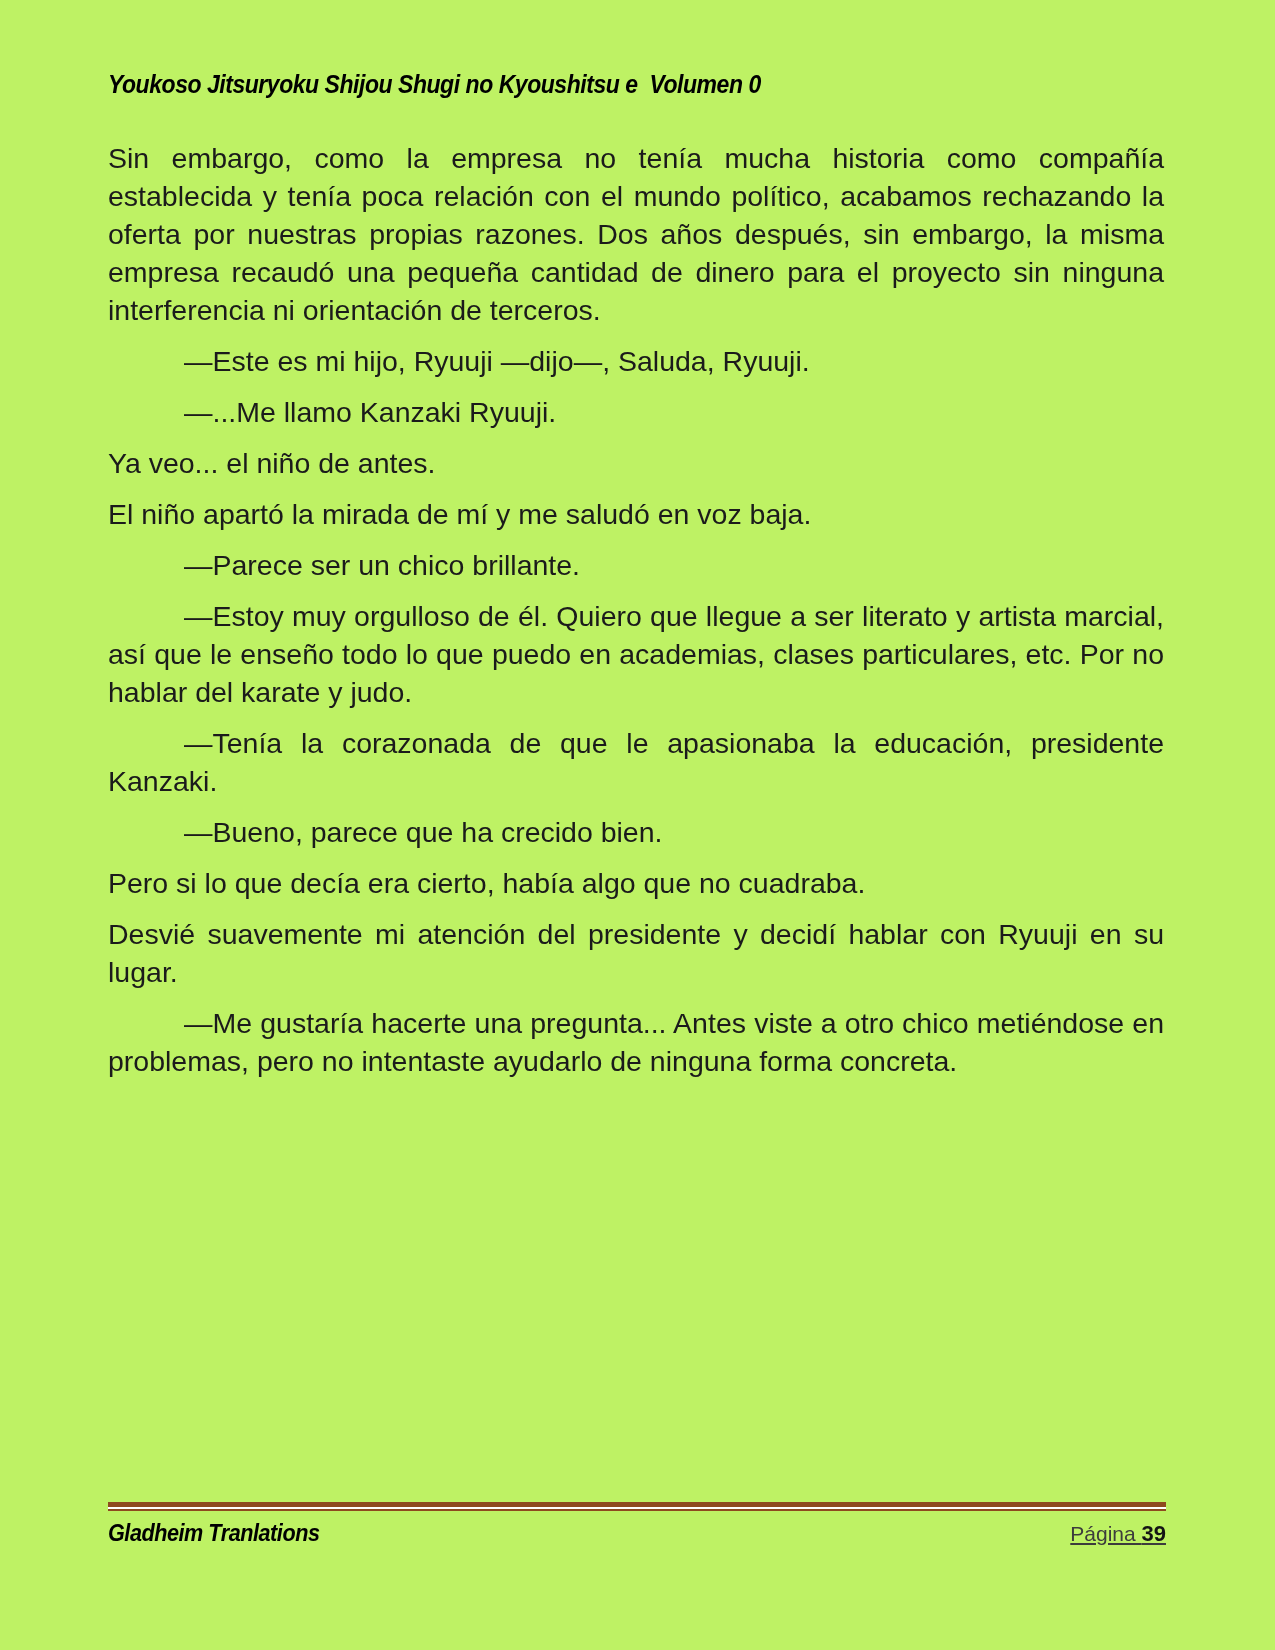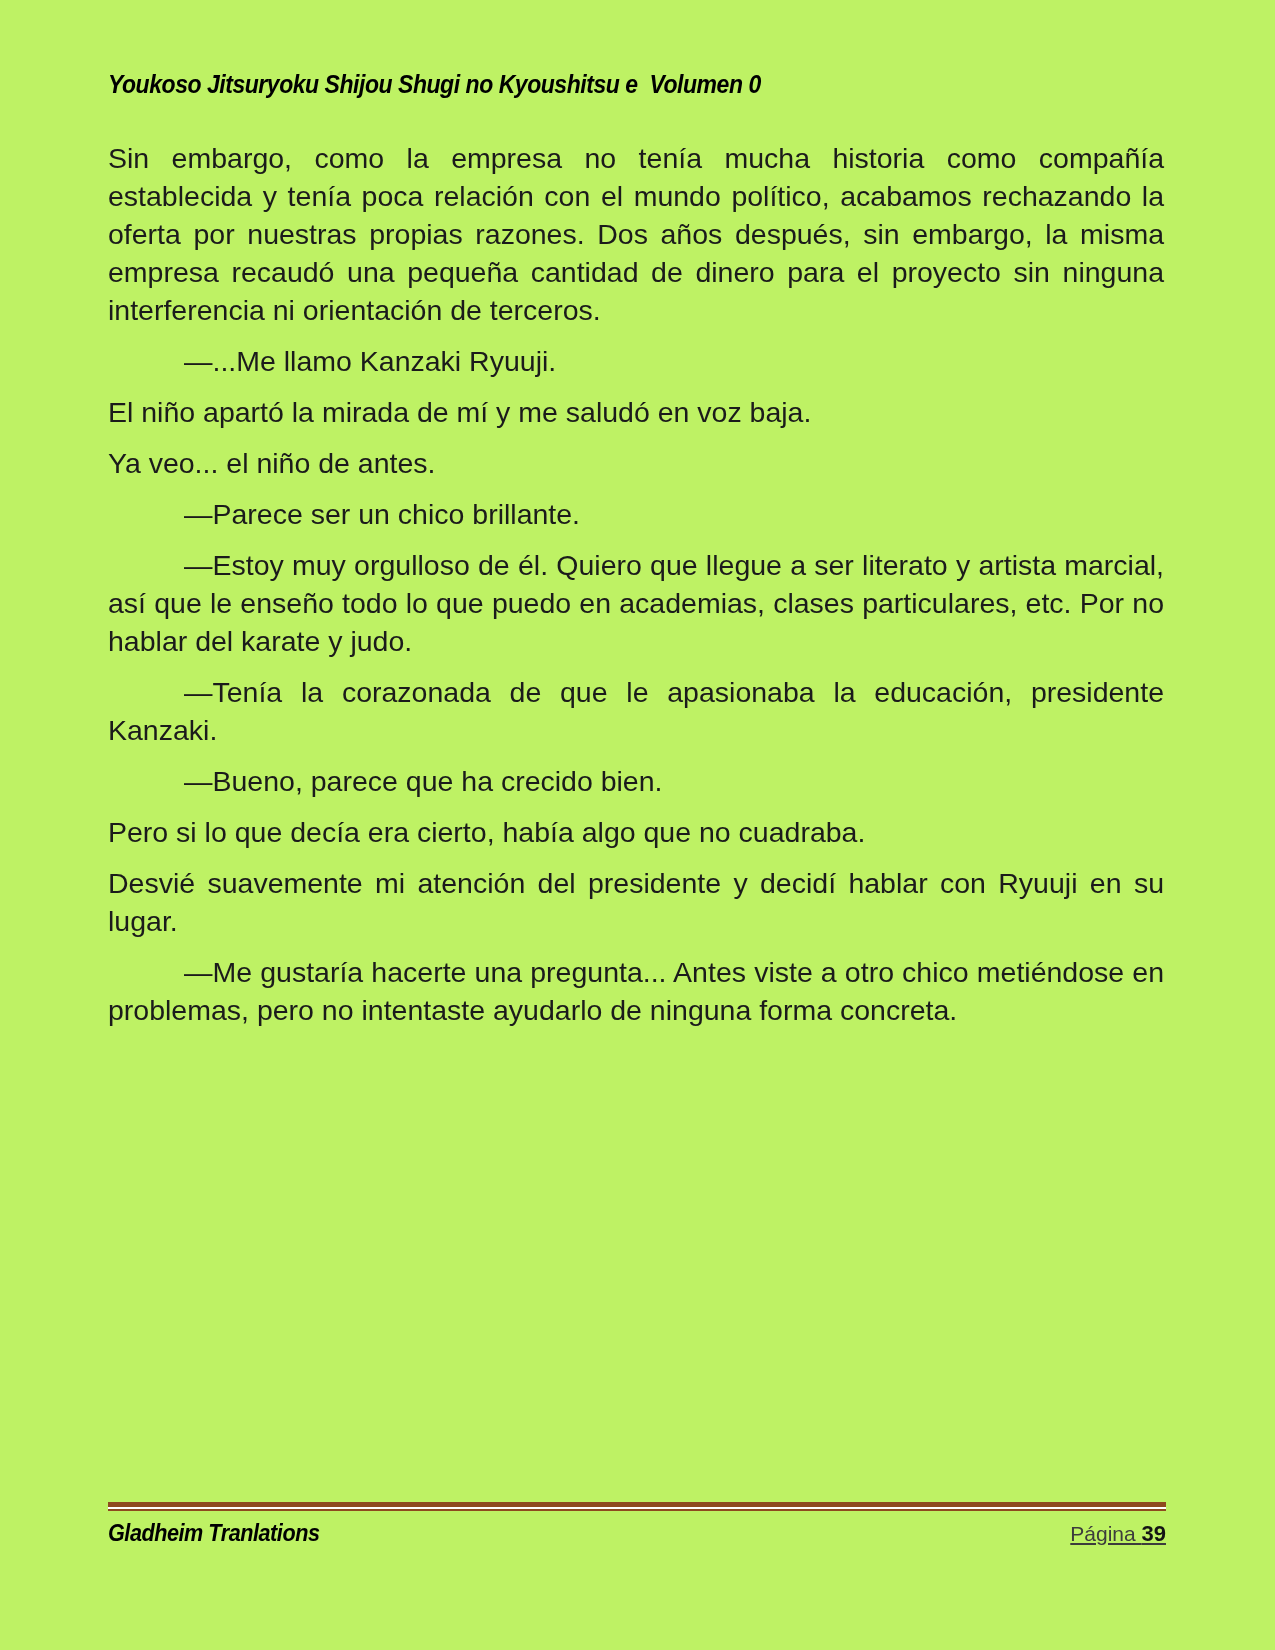--- a/index.html
+++ b/index.html
@@ -95,23 +95,24 @@
 <body>
 
 <div class="page">
 
   <div class="header">
     <span class="header-title">Youkoso Jitsuryoku Shijou Shugi no Kyoushitsu e  Volumen 0</span>
   </div>
 
   <div class="content" id="content">
       <p>Sin embargo, como la empresa no tenía mucha historia como compañía establecida y tenía poca relación con el mundo político, acabamos rechazando la oferta por nuestras propias razones. Dos años después, sin embargo, la misma empresa recaudó una pequeña cantidad de dinero para el proyecto sin ninguna interferencia ni orientación de terceros.</p>
+      <p class="dialogue">—Este es mi hijo, Ryuuji —dijo—, Saluda, Ryuuji.</p>
       <p class="dialogue">—...Me llamo Kanzaki Ryuuji.</p>
+      <p>Ya veo... el niño de antes.</p>
       <p>El niño apartó la mirada de mí y me saludó en voz baja.</p>
-      <p>Ya veo... el niño de antes.</p>
       <p class="dialogue">—Parece ser un chico brillante.</p>
       <p class="dialogue">—Estoy muy orgulloso de él. Quiero que llegue a ser literato y artista marcial, así que le enseño todo lo que puedo en academias, clases particulares, etc. Por no hablar del karate y judo.</p>
       <p class="dialogue">—Tenía la corazonada de que le apasionaba la educación, presidente Kanzaki.</p>
       <p class="dialogue">—Bueno, parece que ha crecido bien.</p>
       <p>Pero si lo que decía era cierto, había algo que no cuadraba.</p>
       <p>Desvié suavemente mi atención del presidente y decidí hablar con Ryuuji en su lugar.</p>
       <p class="dialogue">—Me gustaría hacerte una pregunta... Antes viste a otro chico metiéndose en problemas, pero no intentaste ayudarlo de ninguna forma concreta.</p>
     </div>
 
   <div class="footer">

